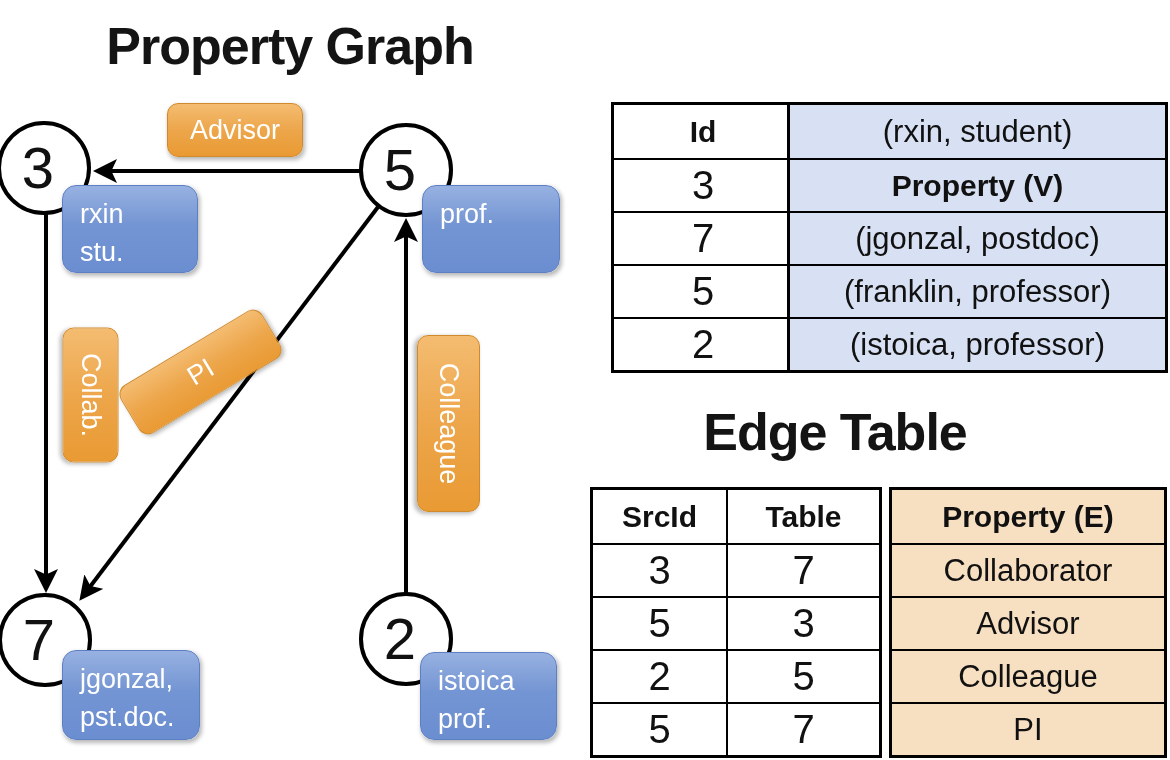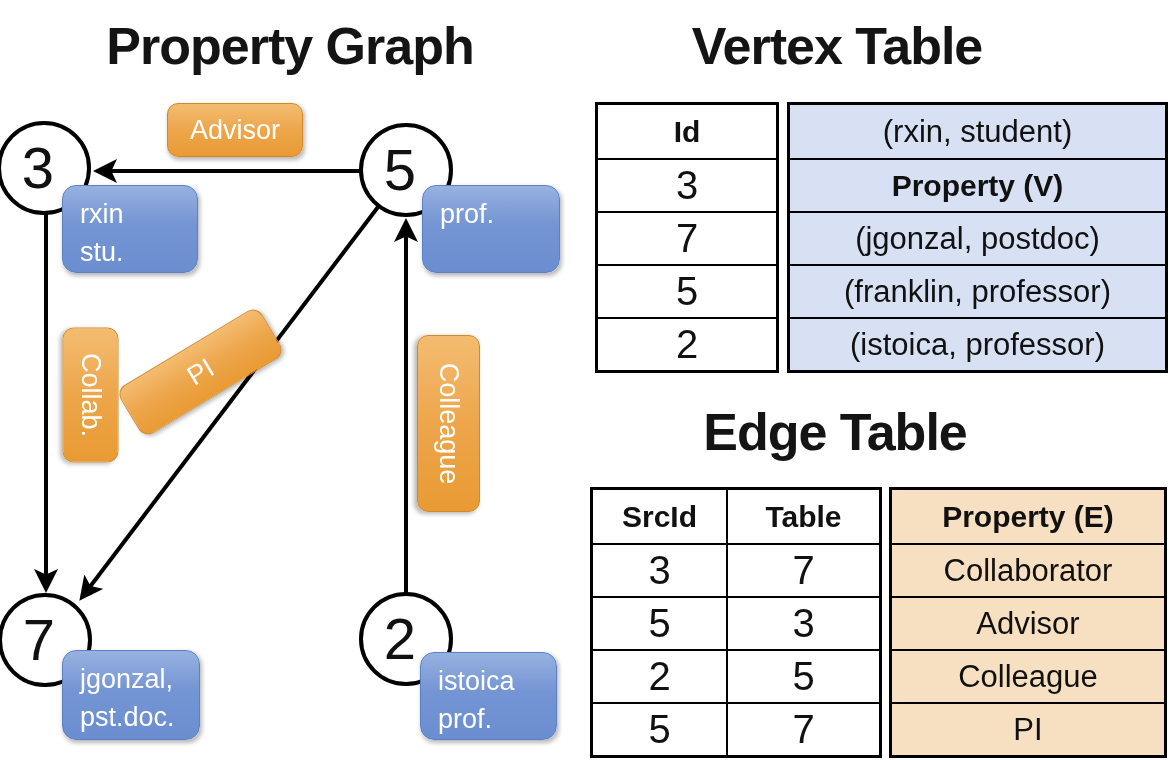--- a/index.html
+++ b/index.html
@@ -49,37 +49,36 @@
 
   
   .tcol { position:absolute; border:3px solid #000; display:grid; grid-template-rows:repeat(5,1fr); }
   .trow { border-top:2.5px solid #000; display:flex; align-items:center; justify-content:center; }
   .trow:first-child { border-top:none; }
   .num  { font-size:40px; color:#111; }
   .txt  { font-size:31px; color:#111; }
   .hdr  { font-size:30px; font-weight:700; color:#111; }
 
   #vtable { position:absolute; left:595px; top:102px; width:573px; height:271px; }
-  #vt-id   { left:0;   top:0; width:184px; height:271px; background:#fff; }
+  #vt-id   { left:16px;   top:0; width:184px; height:271px; background:#fff; }
   #vt-prop { left:192px; top:0; width:381px; height:271px; background:#d8e1f3; }
 
   #etable { position:absolute; left:590px; top:487px; width:577px; height:271px; }
   #et-ids  { left:0; top:0; width:292px; height:271px; background:#fff;
              grid-template-columns:133px 1fr; }
   #et-ids .trow.c2 { border-left:2.5px solid #000; }
   #et-ids .trow.r0 { border-top:none; }
   #et-prop { left:299px; top:0; width:278px; height:271px; background:#f7dfc2; }
 </style>
 </head>
 <body>
 
 <div id="stage">
 
   <div class="title" id="title-graph">Property Graph</div>
-  <div class="title" id="title-vertex">Vertex Table</div>
   <div class="title" id="title-edge">Edge Table</div>
 
   <svg id="graph-svg" width="580" height="760" viewBox="0 0 580 760">
     <defs>
       <marker id="arrow" markerUnits="strokeWidth" markerWidth="6.5" markerHeight="6" refX="4.5" refY="3" orient="auto">
         <path d="M0,0 L6,3 L0,6 L1.4,3 Z" fill="#000"></path>
       </marker>
     </defs>
 
     <line x1="361" y1="171" x2="99" y2="171" stroke="#000" stroke-width="4" marker-end="url(#arrow)"></line>

